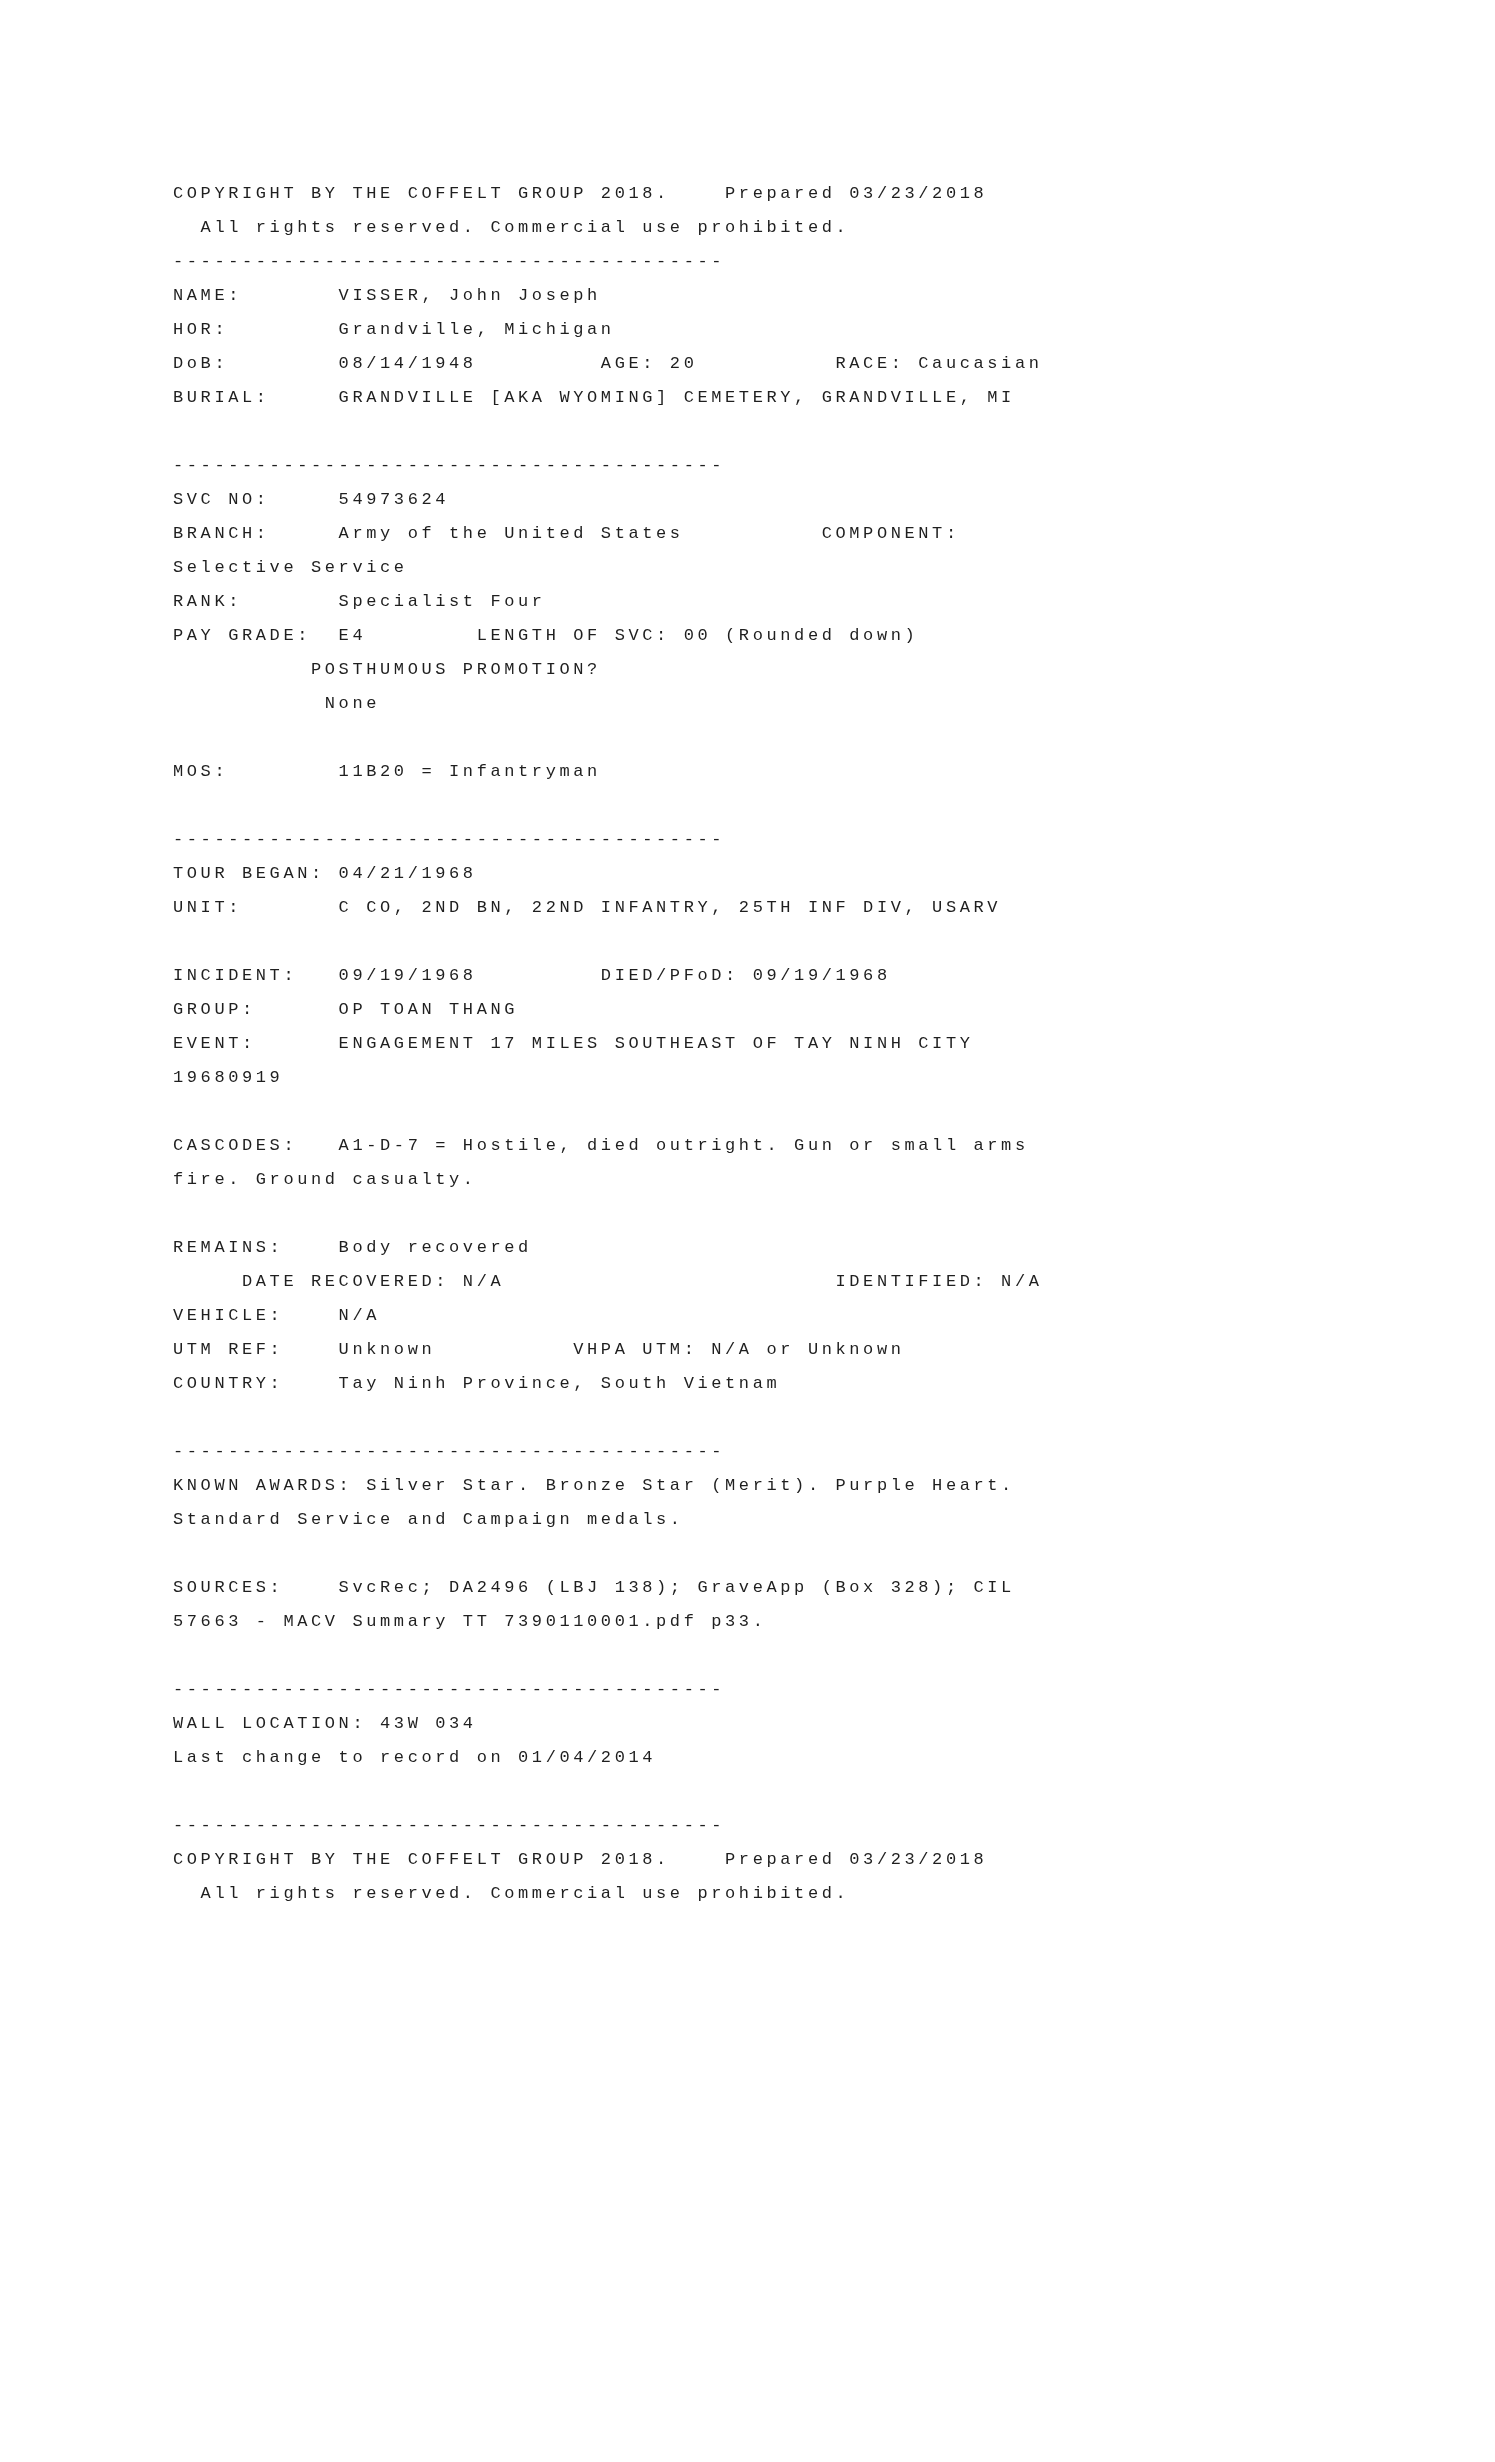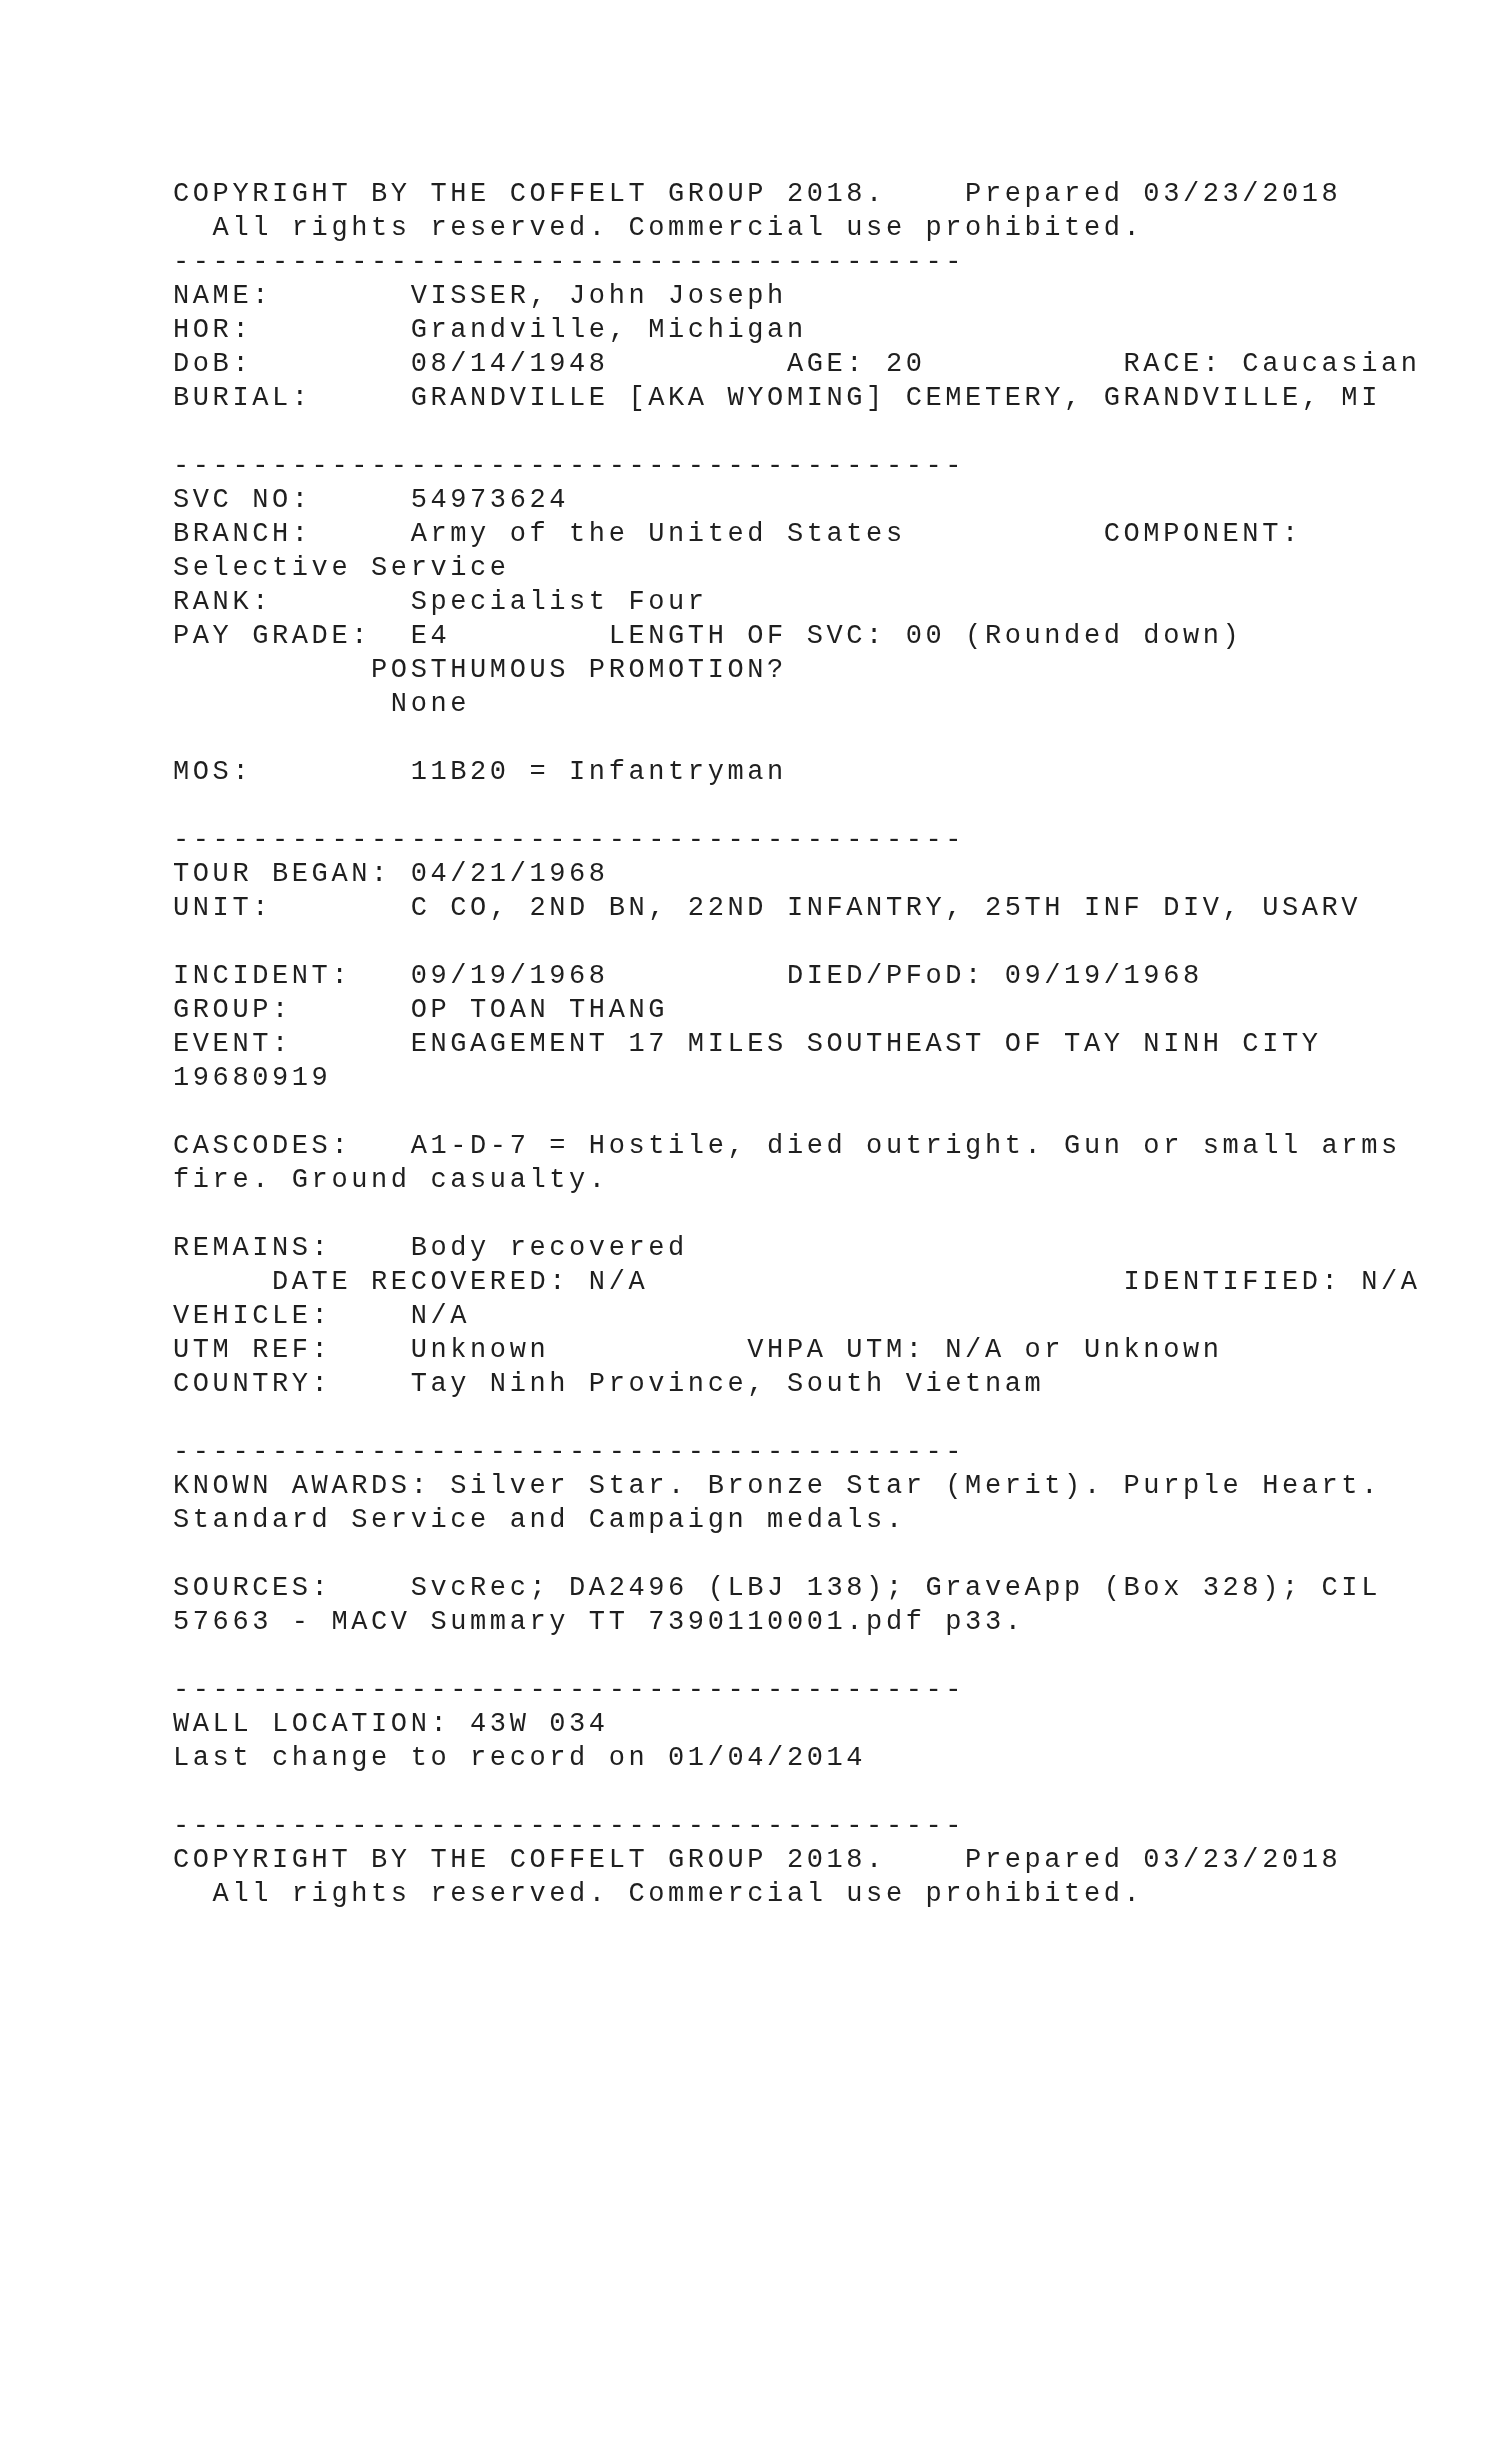--- a/index.html
+++ b/index.html
@@ -21,21 +21,21 @@
     height: 2462px;
     background: #ffffff;
   }
   pre.record-text {
     position: absolute;
     left: 173px;
     top: 177px;
     margin: 0;
     padding: 0;
     font-family: "Liberation Mono", "DejaVu Sans Mono", monospace;
-    font-size: 27px;
+    font-size: 17px;
     line-height: 34px;
     letter-spacing: 3.6px;
     font-weight: 400;
     color: #1f1f1f;
     white-space: pre;
   }
 </style>
 </head>
 <body>
 

